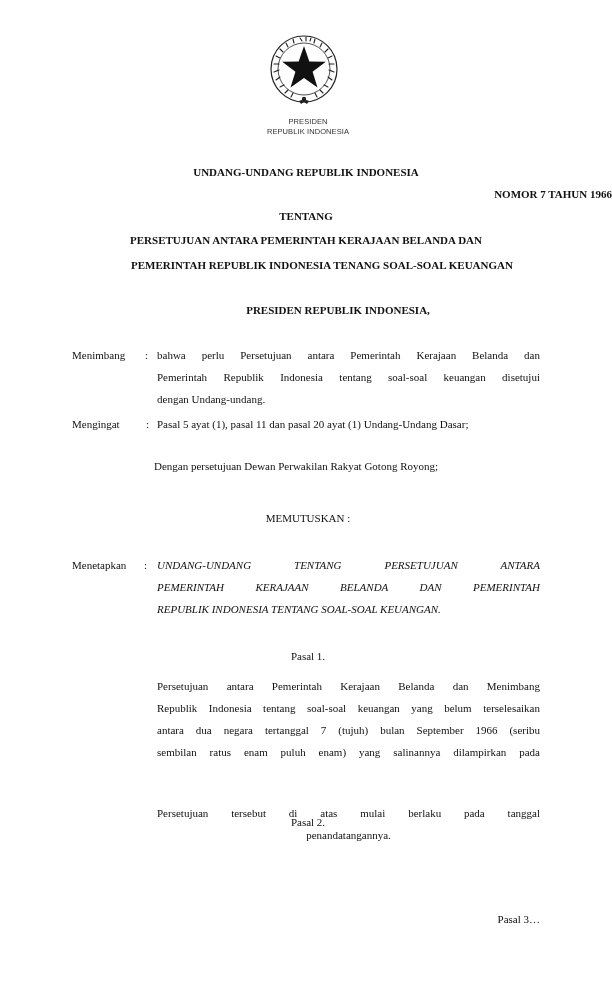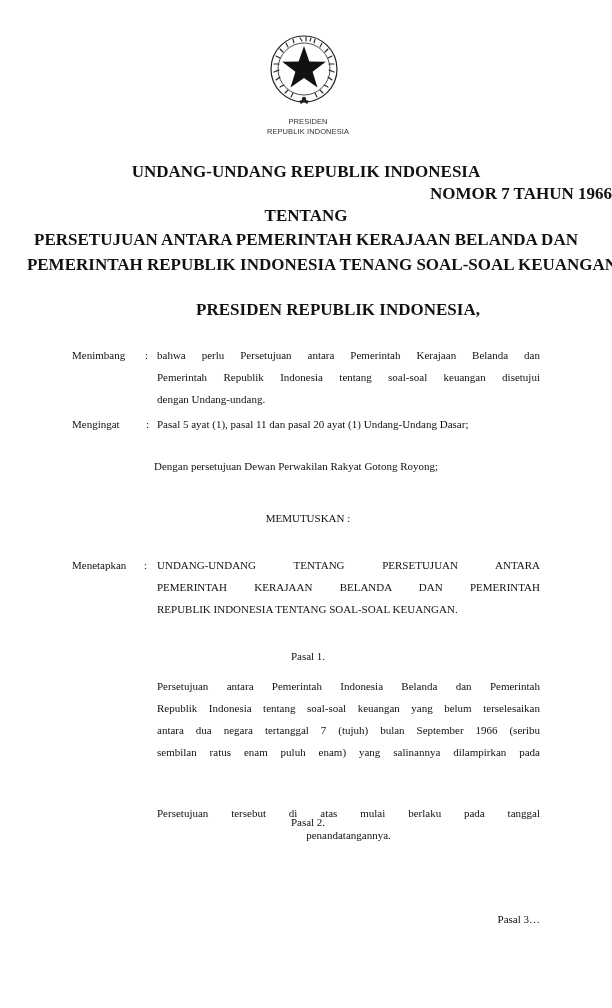--- a/index.html
+++ b/index.html
@@ -44,21 +44,21 @@
     }
     .cap1 { top: 117px; left: 2px; }
     .cap2 { top: 127px; left: 2px; }
 
     .heading {
       position: absolute;
       left: 0;
       width: 612px;
       text-align: center;
       font-weight: bold;
-      font-size: 17px;
+      font-size: 11px;
       line-height: 14px;
       white-space: nowrap;
     }
     .h1 { top: 165px; }
     .h2 { top: 187px; text-align: right; }
     .h3 { top: 209px; }
     .h4 { top: 233px; }
     .h5 { top: 258px; padding-left: 16px; }
     .h6 { top: 303px; padding-left: 32px; }
 
@@ -100,21 +100,21 @@
       width: 612px;
       text-align: center;
       line-height: 22px;
       white-space: nowrap;
     }
     .dengan { top: 455px; left: -10px; }
     .memutuskan { top: 507px; left: 2px; }
 
     .row-menetapkan { top: 554px; }
     .row-menetapkan .colon { left: 72px; }
-    .row-menetapkan .body { word-spacing: 0px; }
+    .row-menetapkan .body { word-spacing: 0px; font-style: italic; }
     .just-line {
       display: block;
       text-align: justify;
       text-align-last: justify;
       height: 22px;
       line-height: 22px;
     }
     .last-line {
       display: block;
       text-align: center;
@@ -210,21 +210,21 @@
     <span class="colon">:</span>
     <div class="body">
       <span class="just-line">UNDANG-UNDANG TENTANG PERSETUJUAN ANTARA</span>
       <span class="just-line">PEMERINTAH KERAJAAN BELANDA DAN PEMERINTAH</span>
       <span class="last-line">REPUBLIK INDONESIA TENTANG SOAL-SOAL KEUANGAN.</span>
     </div>
   </div>
 
   <div class="pasal-title pasal1-title">Pasal 1.</div>
   <div class="pasal-body pasal1-body">
-    <span class="just-line">Persetujuan antara Pemerintah Indonesia Belanda dan Pemerintah</span>
+    <span class="just-line">Persetujuan antara Pemerintah Kerajaan Belanda dan Menimbang</span>
     <span class="just-line">Republik Indonesia tentang soal-soal keuangan yang belum terselesaikan</span>
     <span class="just-line">antara dua negara tertanggal 7 (tujuh) bulan September 1966 (seribu</span>
     <span class="just-line">sembilan ratus enam puluh enam) yang salinannya dilampirkan pada</span>
   </div>
 
   <div class="pasal-title pasal2-title">Pasal 2.</div>
   <div class="pasal-body pasal2-body">
     <span class="just-line">Persetujuan tersebut di atas mulai berlaku pada tanggal</span>
     <span class="last-line">penandatangannya.</span>
   </div>

